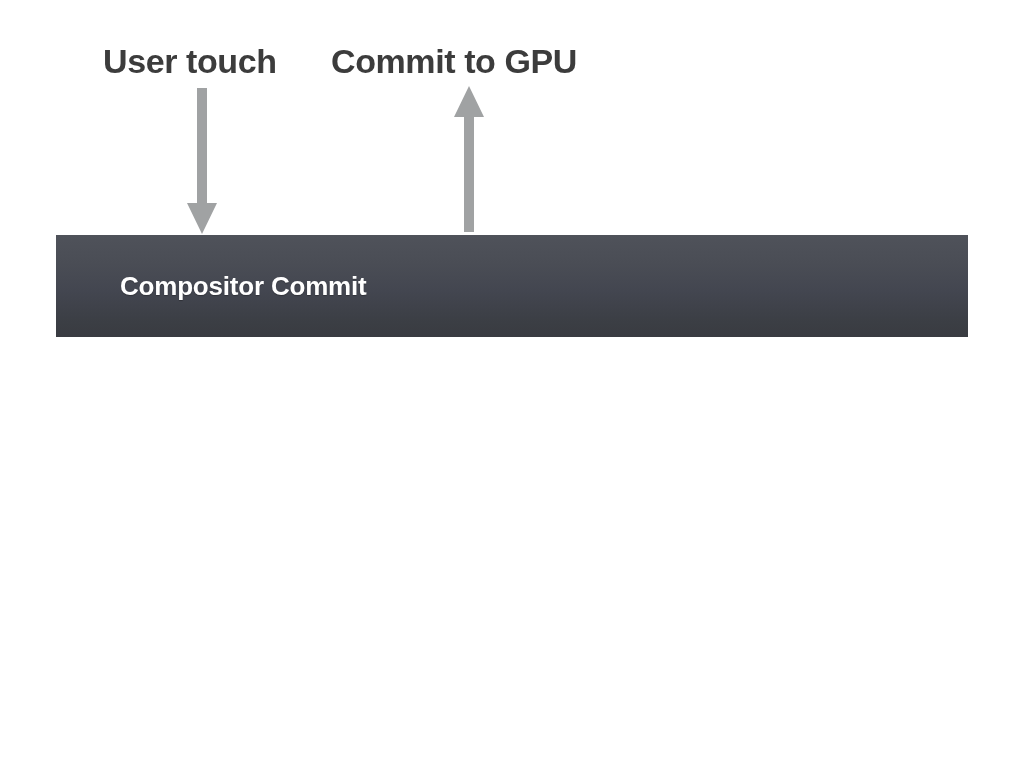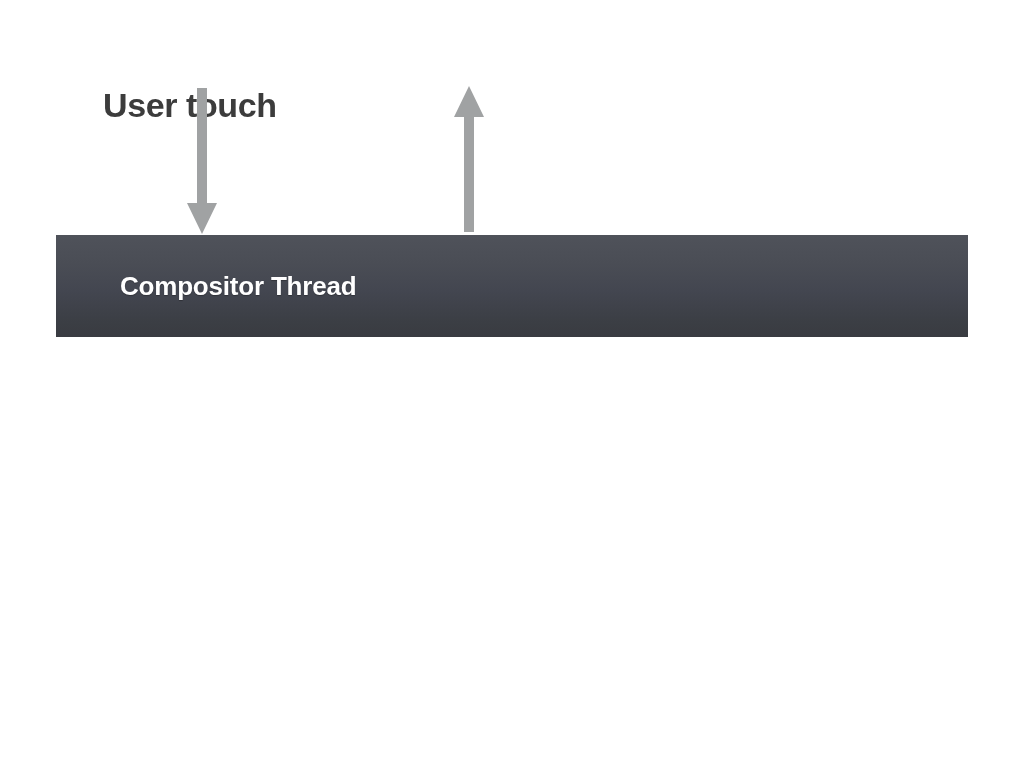--- a/index.html
+++ b/index.html
@@ -23,21 +23,20 @@
   
   .annotation-label {
     position: absolute;
     font-family: "Liberation Sans", sans-serif;
     font-weight: bold;
     font-size: 34px;
     line-height: 40px;
     letter-spacing: -0.4px;
     color: #3c3c3c;
     white-space: nowrap;
-    margin-top: 44px;
   }
   #label-user-touch {
     left: 103px;
     top: 41px;
   }
   #label-commit-gpu {
     left: 331px;
     top: 41px;
   }
 
@@ -107,27 +106,28 @@
     text-shadow: 0 1px 0 rgba(255,255,255,0.35);
   }
 </style>
 </head>
 <body>
 
 <div id="canvas">
 
   <div class="annotation-label" id="label-user-touch">User touch</div>
 
+  <div class="annotation-label" id="label-commit-gpu">Commit to GPU</div>
 
   <svg class="arrow" id="arrow-user-touch" viewBox="0 0 34 146">
     <polygon points="12,0 22,0 22,115 32,115 17,146 2,115 12,115" fill="#a0a2a3"></polygon>
   </svg>
 
   <svg class="arrow" id="arrow-commit-gpu" viewBox="0 0 34 146">
     <polygon points="17,0 32,31 22,31 22,146 12,146 12,31 2,31" fill="#a0a2a3"></polygon>
   </svg>
 
   <div class="thread-bar" id="bar-compositor-thread">
-    <span class="thread-bar-label">Compositor Thread</span>
+    <span class="thread-bar-label">Compositor Commit</span>
   </div>
 
 
 </div>
 
 </body></html>

